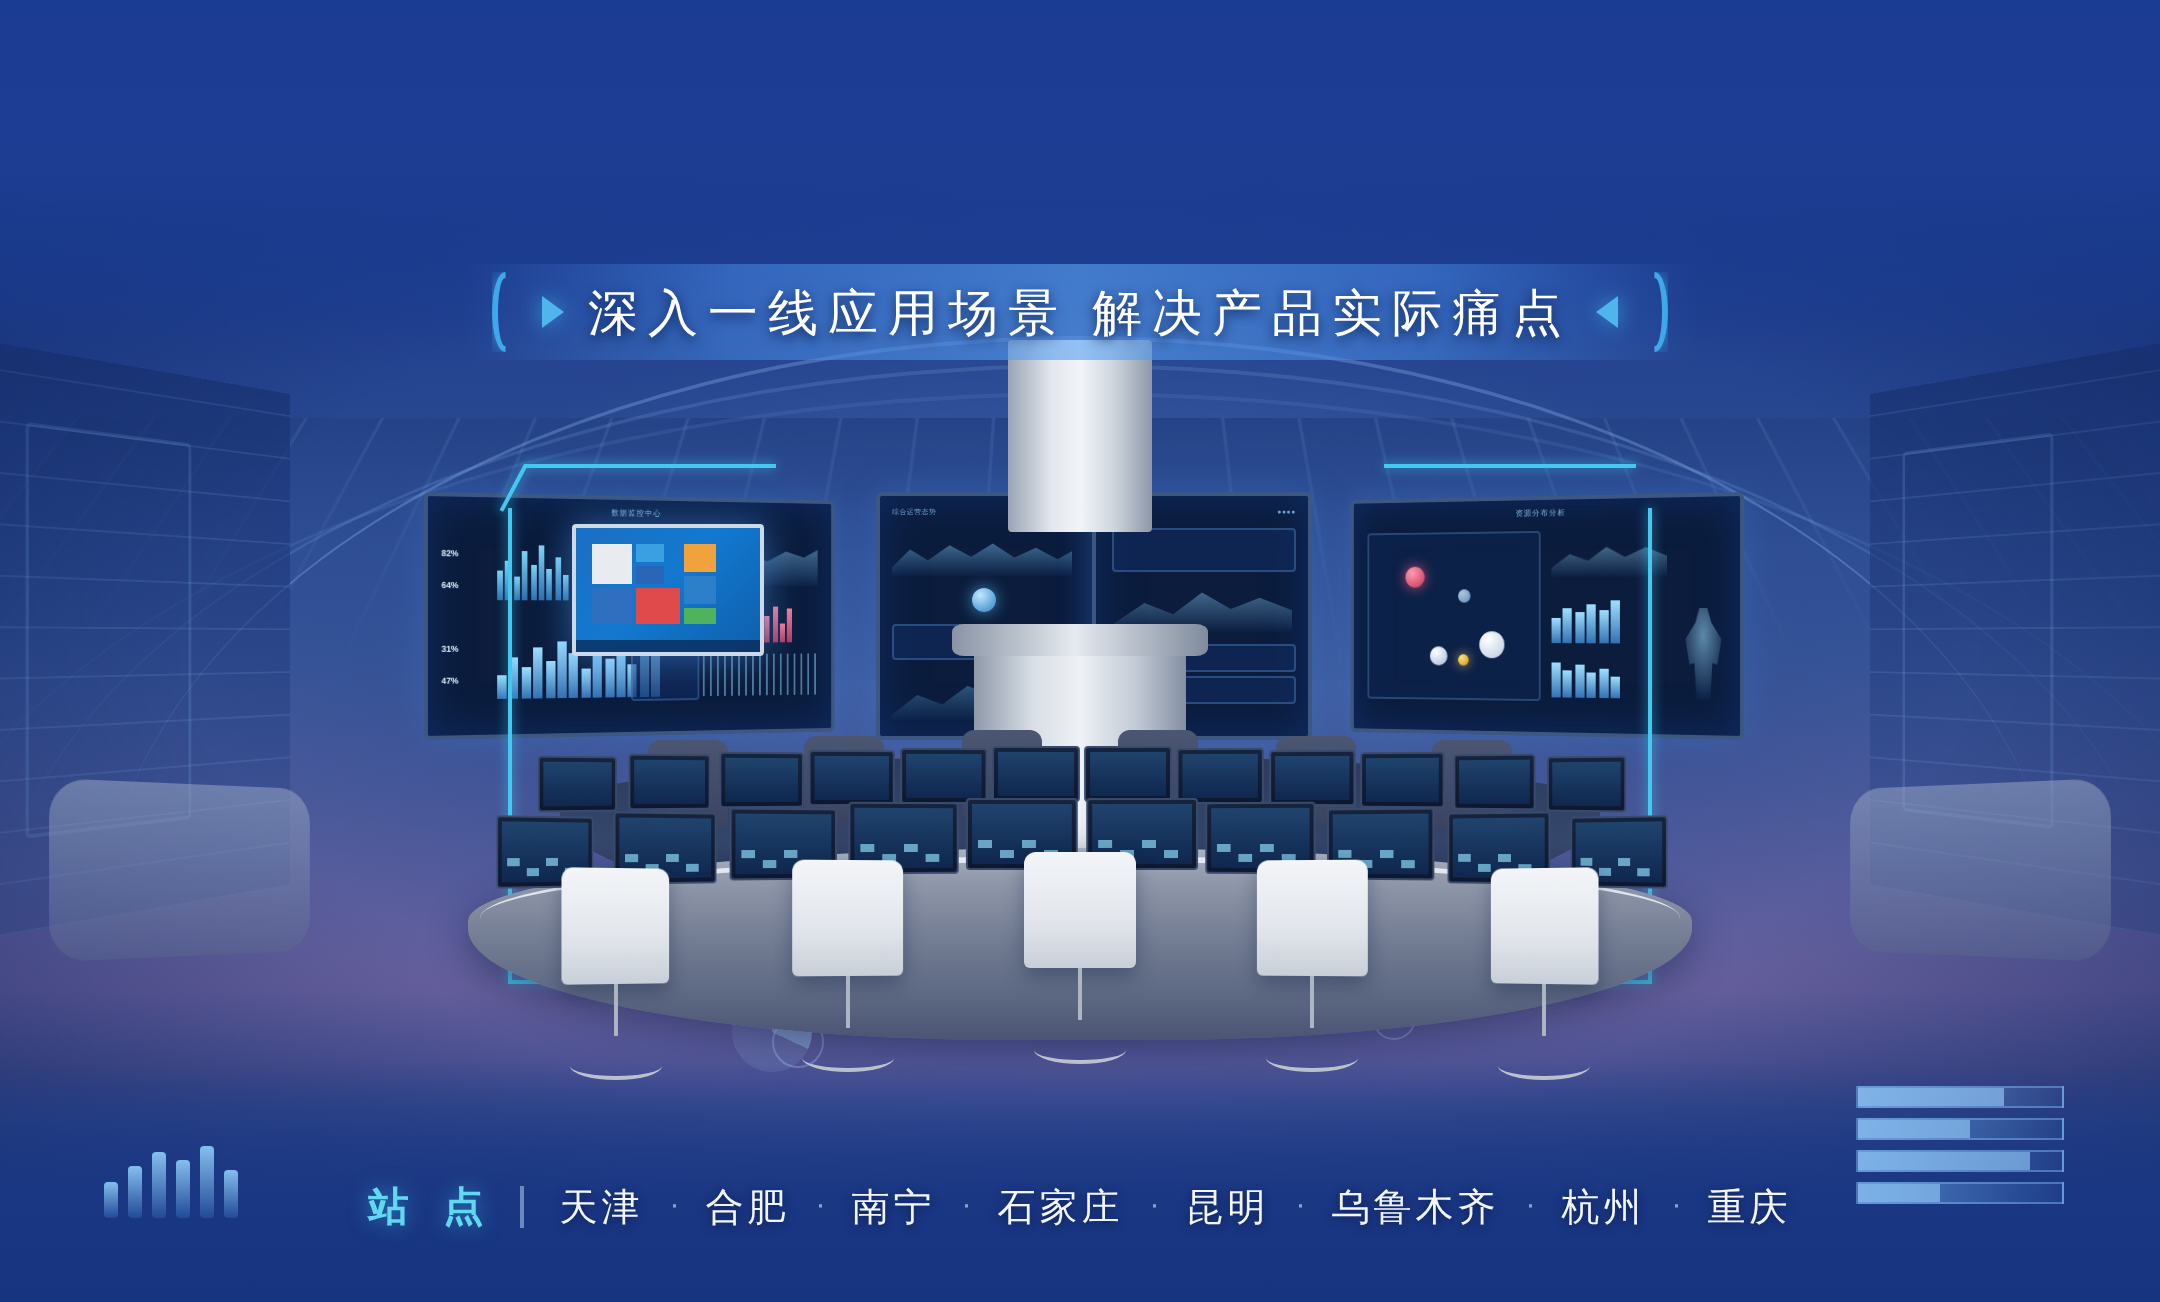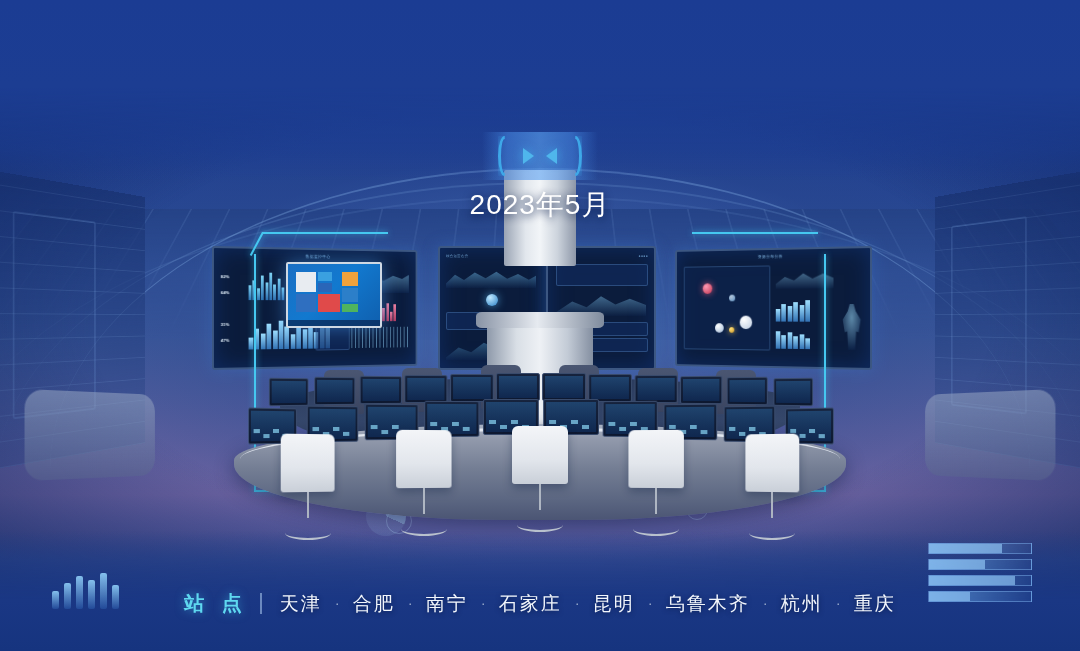--- a/index.html
+++ b/index.html
@@ -652,26 +652,26 @@
 
   <div class="bg-vignette"></div>
   <div class="top-band"></div>
   <div class="bottom-band"></div>
 
 
   <div class="subtitle-wrap">
     <div class="sub-strip">
       <span class="brk left"></span>
       <span class="tri r"></span>
+      <span class="subtitle">深入一线应用场景  解决产品实际痛点</span>
       <span class="tri l"></span>
       <span class="brk right"></span>
     </div>
   </div>
 
-  <div class="datetext">2023年5月</div>
 
   <div class="deco-bars" id="deco-bars">
       <i style="height: 18px;"></i>
       <i style="height: 26px;"></i>
       <i style="height: 33px;"></i>
       <i style="height: 29px;"></i>
       <i style="height: 36px;"></i>
       <i style="height: 24px;"></i>
     </div>
   <div class="deco-rows" id="deco-rows">

